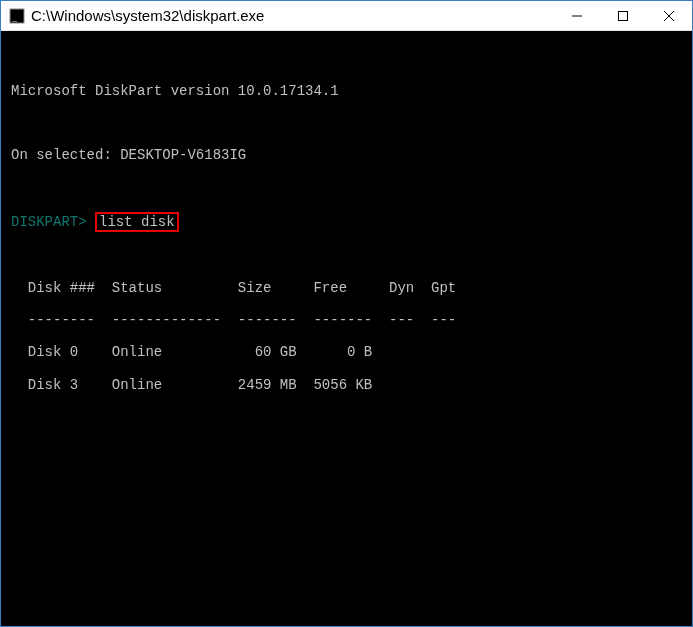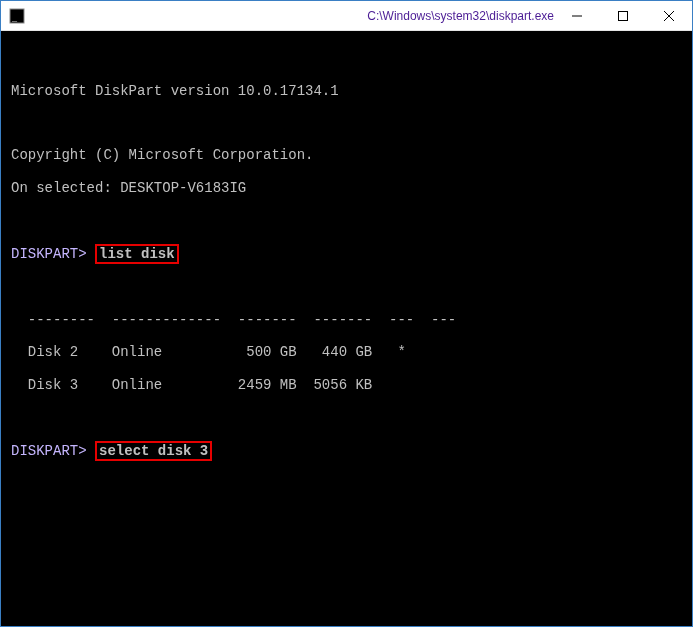--- a/index.html
+++ b/index.html
@@ -1,25 +1,25 @@
 <!DOCTYPE html>
 <html><head>
   <meta charset="utf-8">
   <style>
     * { margin: 0; padding: 0; box-sizing: border-box; }
     body { width: 693px; height: 627px; font-family: "Segoe UI", Arial, sans-serif; background: #fff; }
     .window { width: 693px; height: 627px; border: 1px solid #3a7fc4; display: flex; flex-direction: column; }
     .titlebar { height: 30px; background: #fff; display: flex; align-items: center; border-bottom: 1px solid #e5e5e5; }
     .titlebar-icon { width: 16px; height: 16px; margin: 0 6px 0 8px; display: inline-flex; align-items: center; justify-content: center; }
-    .titlebar-title { flex: 1; font-size: 12px; color: #4c1d95; text-align: right; }
+    .titlebar-title { flex: 1; font-size: 15px; color: #000000; }
     .win-btn { width: 46px; height: 29px; display: flex; align-items: center; justify-content: center; color: #000; font-size: 10px; }
     .win-btn svg { width: 10px; height: 10px; }
     .terminal { flex: 1; background: #000; color: #c0c0c0; font-family: Consolas, "Courier New", monospace; font-size: 14px; line-height: 1.15; padding: 4px 2px; white-space: pre; overflow: hidden; position: relative; }
-    .hl { border: 2px solid #e60000; padding: 0 2px; display: inline-block; font-weight: bold; }
-    .prompt { color: #c4b5fd; }
+    .hl { border: 2px solid #e60000; padding: 0 2px; display: inline-block; }
+    .prompt { color: #0f766e; }
     .row { display: block; padding-left: 8px; }
     .blank { height: 16px; }
   </style>
 </head>
 <body>
 
 <div class="window">
   <div class="titlebar">
     <span class="titlebar-icon">
       <svg viewBox="0 0 16 16">
@@ -43,30 +43,29 @@
           <line x1="0" y1="0" x2="10" y2="10" stroke="#000" stroke-width="1"></line>
           <line x1="10" y1="0" x2="0" y2="10" stroke="#000" stroke-width="1"></line>
         </svg>
     </div>
   </div>
 
   <div class="terminal">
 <span class="row blank"></span>
 <span class="row">Microsoft DiskPart version 10.0.17134.1</span>
 <span class="row blank"></span>
-<span class="row">Copyright (C) Microsoft Corporation.</span>
 <span class="row">On selected: DESKTOP-V6183IG</span>
 <span class="row blank"></span>
 <span class="row"><span class="prompt">DISKPART&gt;</span> <span class="hl">list disk</span></span>
 <span class="row blank"></span>
+<span class="row">  Disk ###  Status         Size     Free     Dyn  Gpt</span>
 <span class="row">  --------  -------------  -------  -------  ---  ---</span>
-<span class="row">  Disk 2    Online          500 GB   440 GB   *</span>
+<span class="row">  Disk 0    Online           60 GB      0 B</span>
 <span class="row">  Disk 3    Online         2459 MB  5056 KB</span>
 <span class="row blank"></span>
-<span class="row"><span class="prompt">DISKPART&gt;</span> <span class="hl">select disk 3</span></span>
 <span class="row blank"></span>
 
 
 
 
 
 
 
 
 

